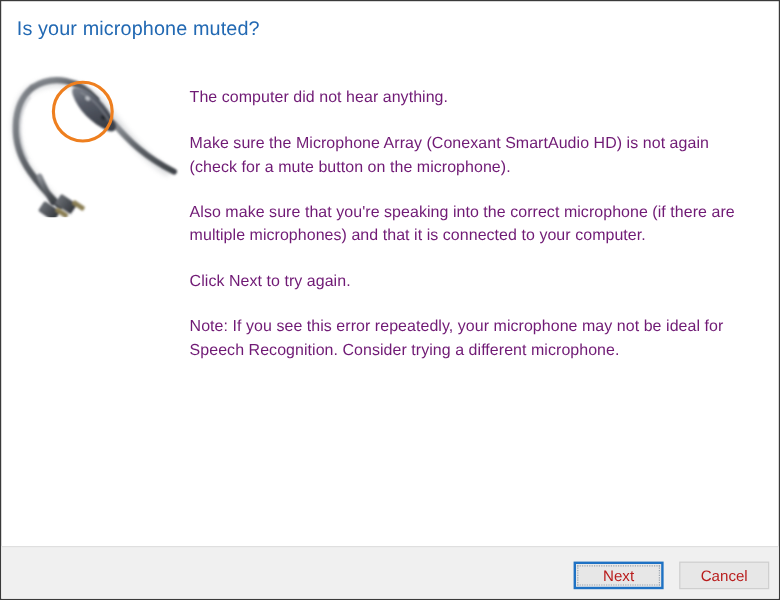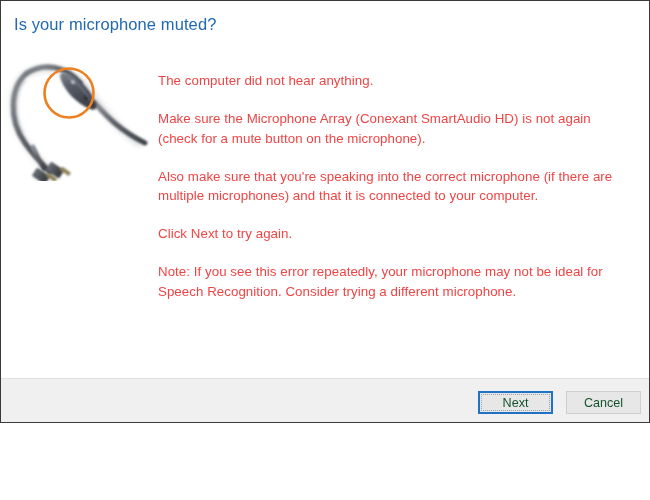--- a/index.html
+++ b/index.html
@@ -7,21 +7,21 @@
     padding: 0;
     background: #ffffff;
   }
   body {
     font-family: "Liberation Sans", sans-serif;
   }
 
   #wizard-window {
     position: relative;
     width: 650px;
-    height: 423px;
+    height: 500px;
     box-sizing: border-box;
     background: #ffffff;
     border: 1px solid #3a3a3a;
     overflow: hidden;
   }
 
   
   #page-title {
     position: absolute;
     left: 13px;
@@ -48,21 +48,21 @@
   
   #body-copy {
     position: absolute;
     left: 157px;
     top: 70px;
     width: 460px;
   }
   .copy-para {
     font-size: 13.3px;
     line-height: 19.5px;
-    color: #ef4444;
+    color: #701a75;
     margin: 0 0 18.5px 0;
     letter-spacing: 0.05px;
   }
   .copy-para:last-child {
     margin-bottom: 16px;
   }
 
   
   #footer-bar {
     position: absolute;
@@ -80,21 +80,21 @@
     display: flex;
     gap: 13px;
   }
   .wiz-button {
     position: relative;
     width: 75px;
     height: 23px;
     box-sizing: border-box;
     font-family: "Liberation Sans", sans-serif;
     font-size: 12.6px;
-    color: #14532d;
+    color: #b91c1c;
     background: #e7e7e7;
     border: 1px solid #cfcfcf;
     border-radius: 0;
     display: flex;
     align-items: center;
     justify-content: center;
     padding: 0;
     cursor: default;
   }
   .wiz-button.is-default {

